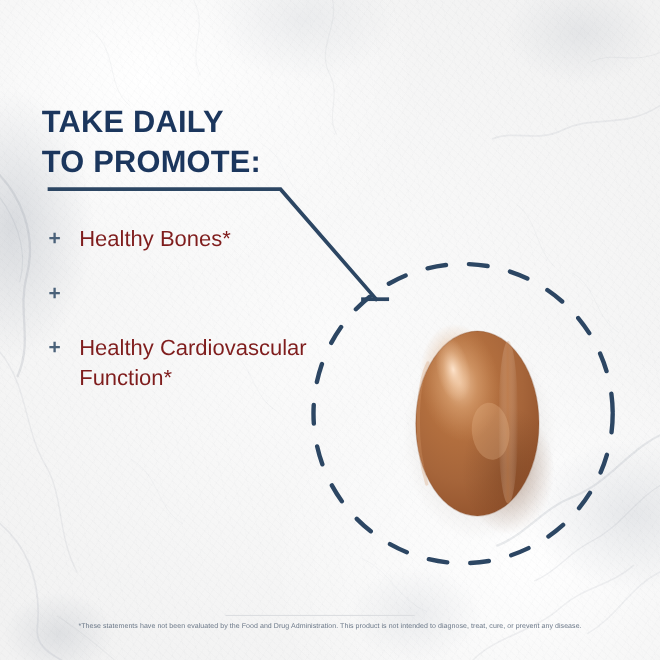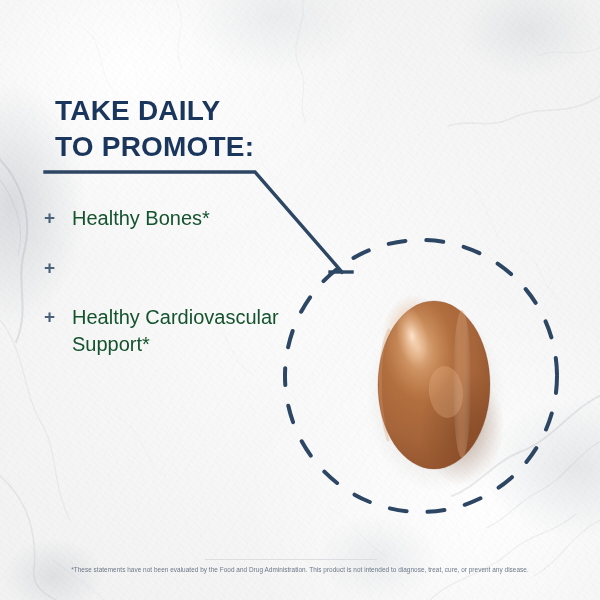--- a/index.html
+++ b/index.html
@@ -48,21 +48,21 @@
       radial-gradient(ellipse 12% 9% at 9% 96%, rgba(150,158,170,0.22) 0%, rgba(150,158,170,0) 70%),
       radial-gradient(ellipse 22% 16% at 96% 78%, rgba(150,158,170,0.20) 0%, rgba(150,158,170,0) 72%),
       radial-gradient(ellipse 16% 11% at 88% 5%, rgba(150,158,170,0.16) 0%, rgba(150,158,170,0) 72%),
       radial-gradient(ellipse 20% 13% at 46% 3%, rgba(150,158,170,0.13) 0%, rgba(150,158,170,0) 72%),
       radial-gradient(ellipse 14% 10% at 63% 93%, rgba(150,158,170,0.14) 0%, rgba(150,158,170,0) 72%);
   }
 
   
   .heading {
     position: absolute;
-    left: 55px;
+    left: 38px;
     top: 93px;
     color: #1b365d;
     font-size: 28px;
     font-weight: 700;
     letter-spacing: 0.2px;
     line-height: 1.28;
     white-space: pre-line;
     margin: 0;
   }
 
@@ -86,21 +86,21 @@
   }
   .benefit-plus {
     color: #4a6179;
     font-size: 19px;
     font-weight: 700;
     line-height: 1.32;
     width: 28px;
     flex: 0 0 28px;
   }
   .benefit-text {
-    color: #14532d;
+    color: #7f1d1d;
     font-size: 20px;
     font-weight: 400;
     line-height: 1.32;
   }
 
   
   .callout { position: absolute; left: 0; top: 0; }
 
   
   .footer-rule {
@@ -172,21 +172,21 @@
   <ul class="benefits">
     <li class="benefit">
       <span class="benefit-plus">+</span>
       <span class="benefit-text">Healthy Bones*</span>
     </li>
     <li class="benefit">
       <span class="benefit-plus">+</span>
     </li>
     <li class="benefit">
       <span class="benefit-plus">+</span>
-      <span class="benefit-text">Healthy Cardiovascular Support*</span>
+      <span class="benefit-text">Healthy Cardiovascular Function*</span>
     </li>
   </ul>
 
   <svg class="callout" width="600" height="600" viewBox="0 0 600 600" aria-hidden="true">
     <defs>
       <radialGradient id="capsuleBody" cx="36%" cy="30%" r="82%">
         <stop offset="0%" stop-color="#c4804f"></stop>
         <stop offset="30%" stop-color="#b4703f"></stop>
         <stop offset="62%" stop-color="#a6653a"></stop>
         <stop offset="88%" stop-color="#95552e"></stop>

